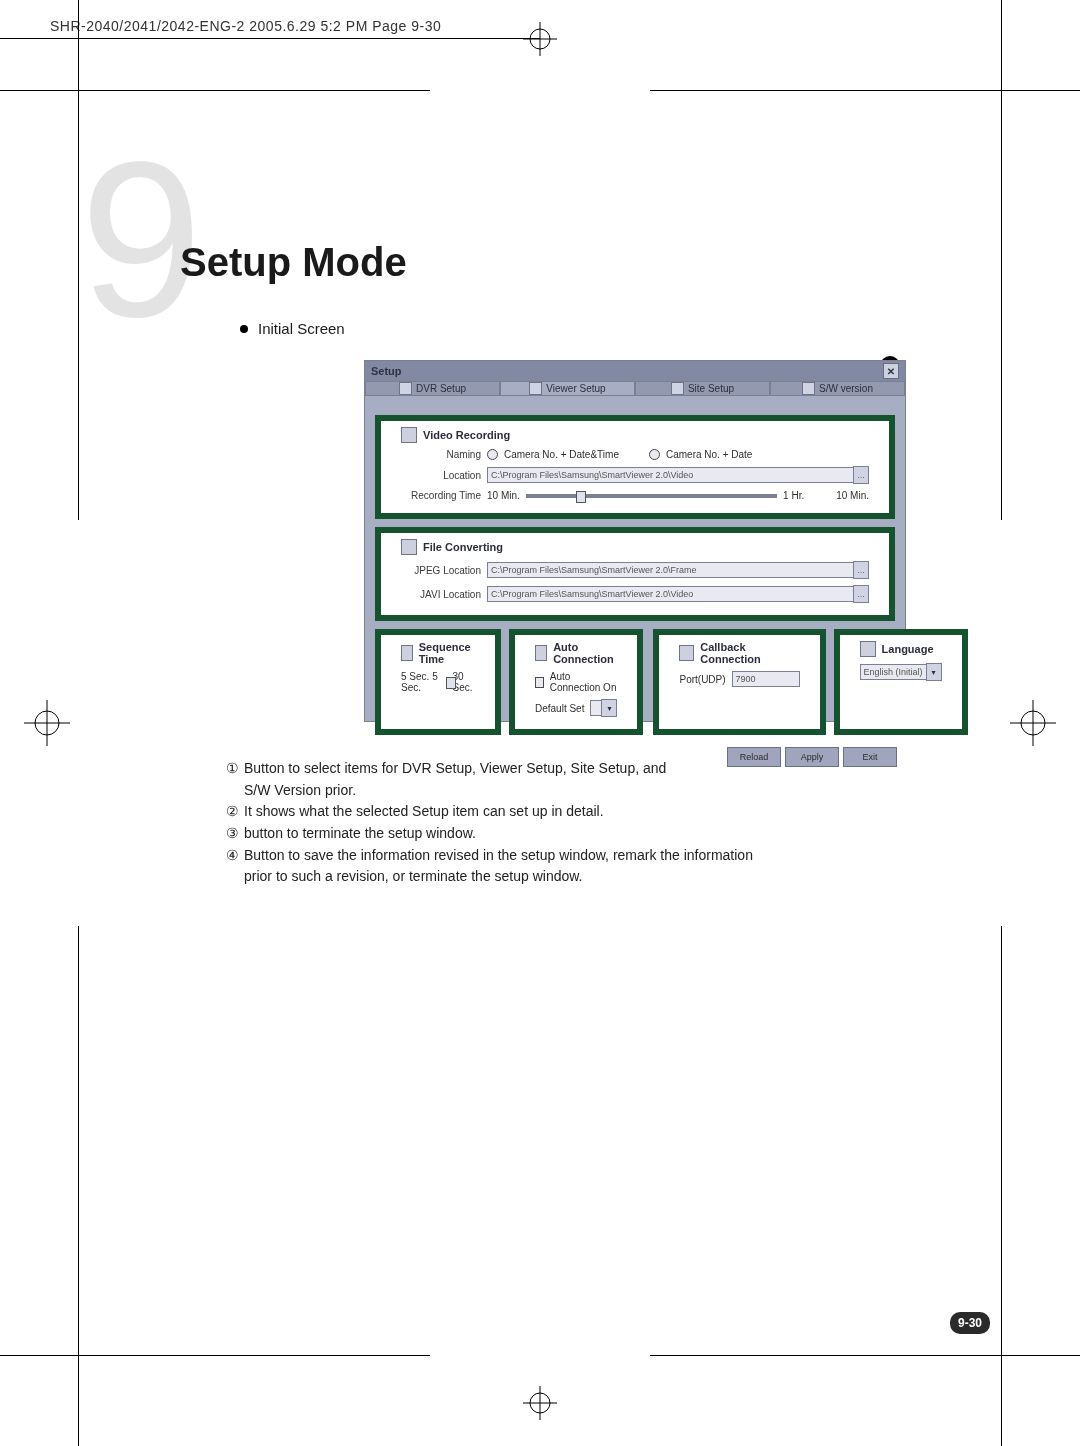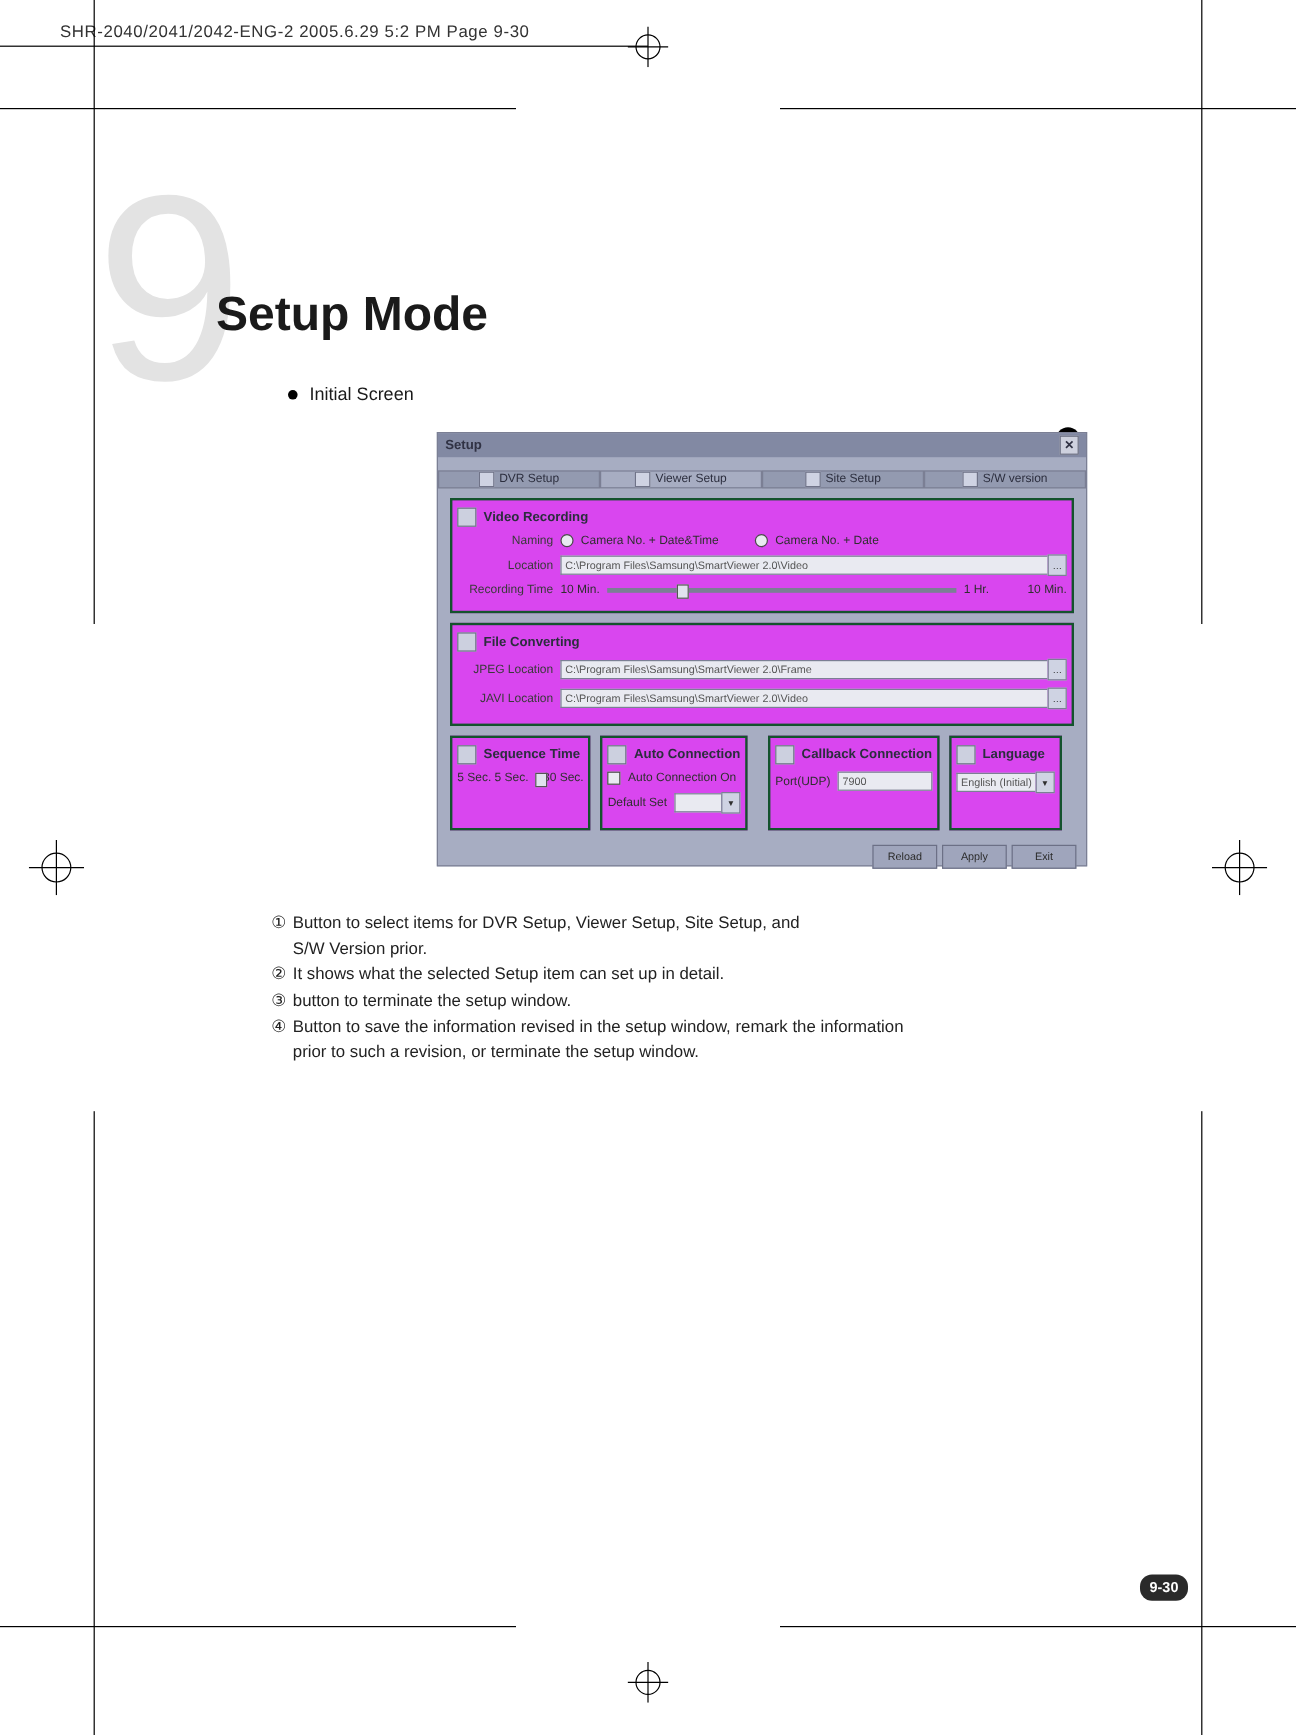--- a/index.html
+++ b/index.html
@@ -23,26 +23,26 @@
   .hline-b{bottom:90px;left:0;height:1px;width:430px}
   .hline-bd{bottom:90px;right:0;height:1px;width:430px}
   .big9{position:absolute;top:130px;left:80px;font-size:220px;font-weight:300;color:#e3e3e3;line-height:1;font-family:"Trebuchet MS",Arial,sans-serif}
   .title{position:absolute;top:240px;left:180px;font-size:40px;font-weight:bold;color:#1a1a1a}
   .bullet-row{position:absolute;top:320px;left:240px;font-size:15px;color:#1a1a1a;display:flex;align-items:center;gap:10px}
   .bullet-dot{width:8px;height:8px;background:#000;border-radius:50%}
   .screenshot{position:absolute;top:360px;left:364px;width:540px;height:360px;box-sizing:border-box}
   .ss-frame{width:100%;height:100%;background:#a7adc2;border:1px solid #7b7f94;font-size:11px;color:#2b2b2b}
   .ss-titlebar{height:20px;background:#8289a3;display:flex;align-items:center;padding:0 6px;color:#303244;font-weight:bold;justify-content:space-between}
   .ss-close{width:14px;height:14px;background:#ced1de;border:1px solid #6a6d80;display:flex;align-items:center;justify-content:center;font-size:10px}
-  .ss-tabs{display:flex;height:26px;align-items:flex-end}
+  .ss-tabs{display:flex;height:26px;align-items:flex-start}
   .ss-tab{flex:1;background:#939ab0;border:1px solid #7b7f94;display:flex;align-items:center;justify-content:center;gap:4px;font-size:10px;color:#2c2e3e}
   .ss-tab.active{background:#a7adc2}
   .ss-tab .iconsq{width:11px;height:11px;background:#cfd3e3;border:1px solid #6f7388}
   .ss-body{padding:8px 10px;display:flex;flex-direction:column;gap:8px}
-  .panel{background:#d946ef;border:2px solid #14532d;padding:6px 4px}
+  .panel{background:#ffffff;border:6px solid #14532d;padding:6px 20px}
   .panel-h{font-weight:bold;color:#2b2d3d;margin-bottom:4px;display:flex;align-items:center;gap:6px;font-size:11px}
   .panel-h .pi{width:14px;height:14px;background:#ccd0df;border:1px solid #6f7388}
   .row{display:flex;align-items:center;gap:6px;font-size:10px;margin:6px 0;color:#2f2f2f}
   .lbl{width:80px;text-align:right;color:#3a3a3a}
   .field{flex:1;height:14px;background:#e9eaf1;border:1px solid #7b7f94;padding:0 3px;font-size:9px;color:#555;overflow:hidden;white-space:nowrap;display:flex;align-items:center}
   .radio{width:9px;height:9px;border-radius:50%;border:1px solid #4a4a4a;background:#e9eaf1}
   .check{width:9px;height:9px;border:1px solid #4a4a4a;background:#e9eaf1}
   .grid2{display:flex;gap:10px}
   .grid2 .col{flex:1;display:flex;flex-direction:row;gap:8px}
   .slider{flex:1;height:4px;background:#7b7f94;position:relative}

